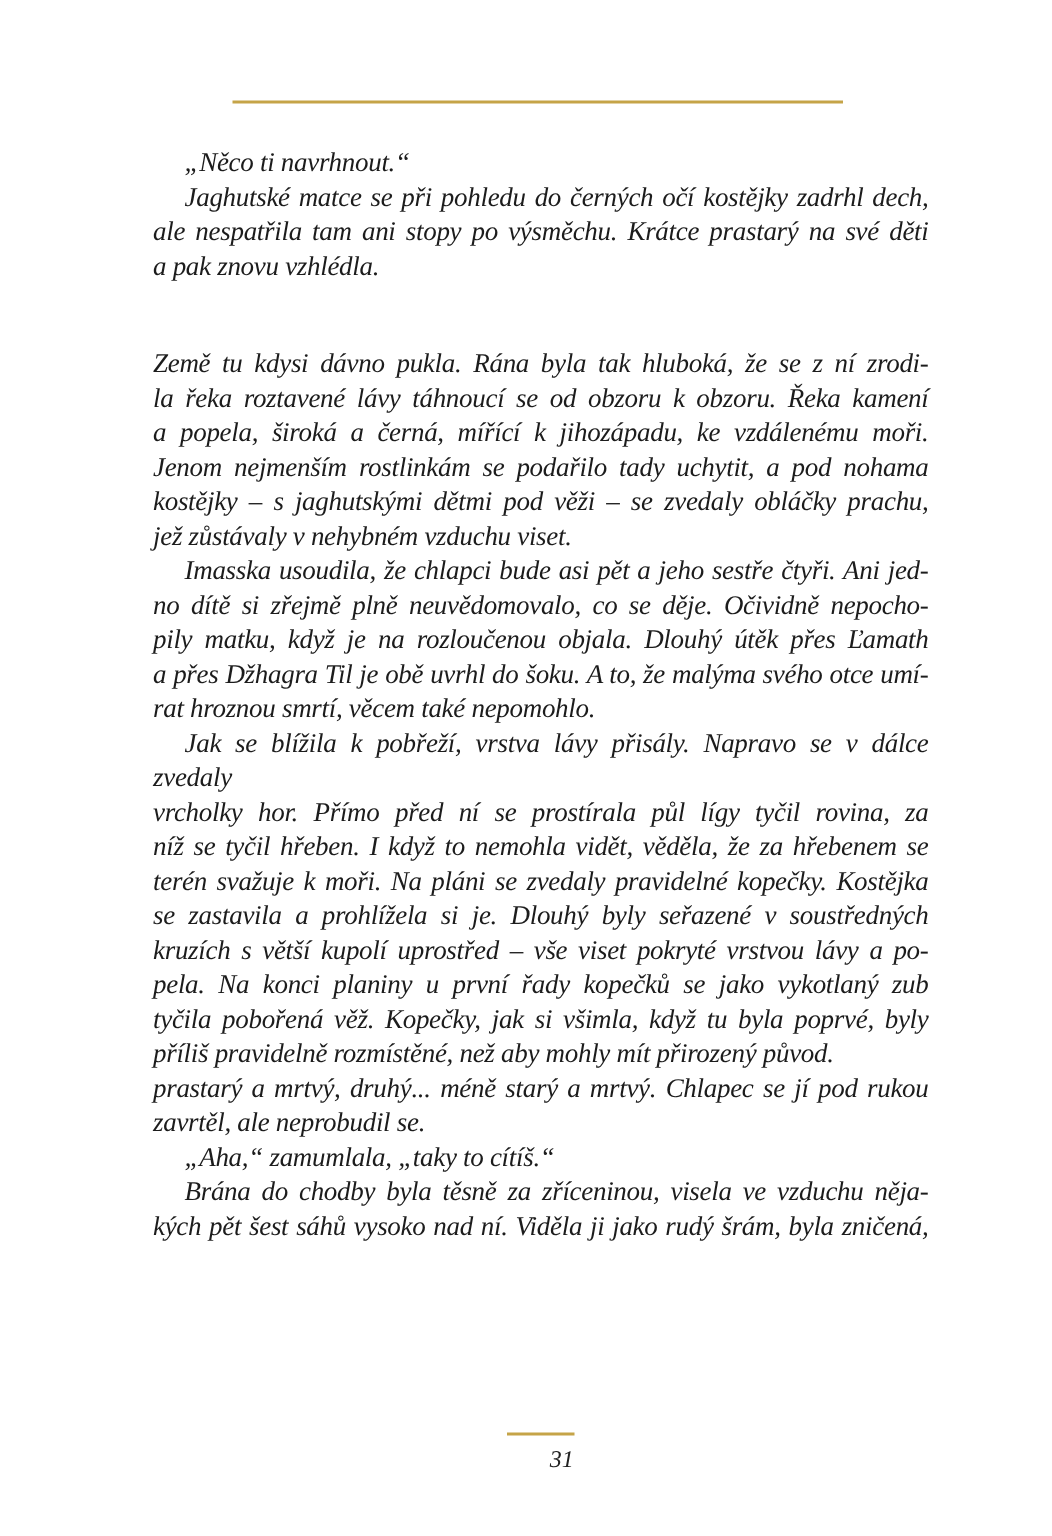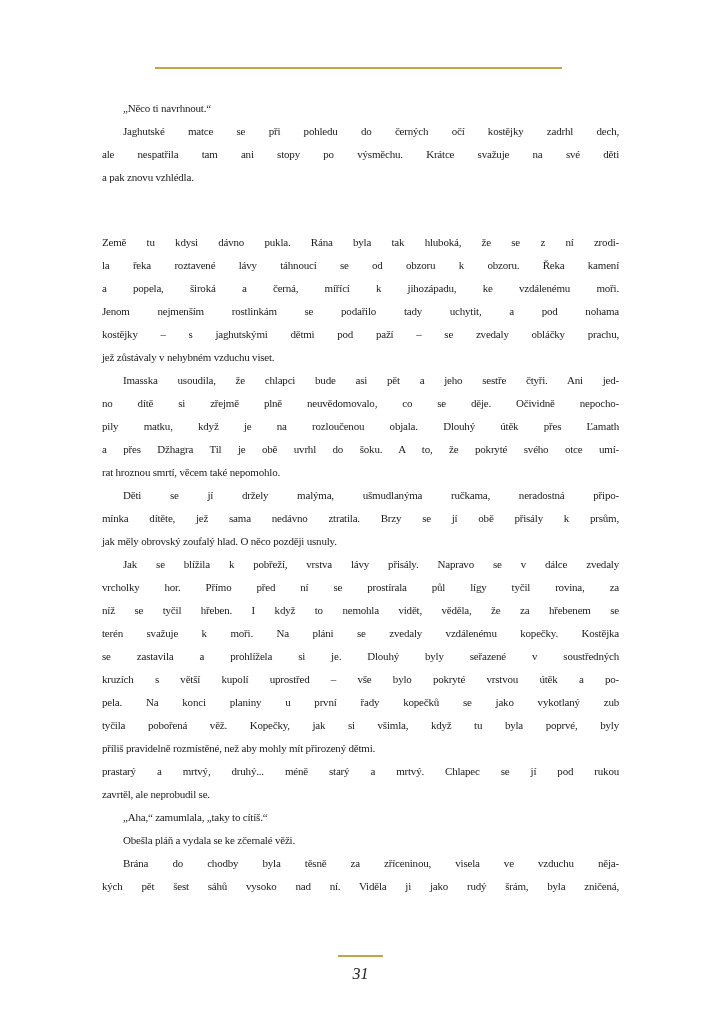--- a/index.html
+++ b/index.html
@@ -21,22 +21,23 @@
     top: 67px;
     left: 155px;
     width: 407px;
     height: 2px;
   }
   .text-block {
     position: absolute;
     top: 97px;
     left: 102px;
     width: 517px;
-    font-size: 11px;
+    font-size: 18px;
     letter-spacing: -0.2px;
+    font-style: italic;
   }
   .para { margin: 0; padding: 0; }
   .line {
     line-height: 23px;
     white-space: normal;
     text-align: left;
   }
   .line.just {
     text-align: justify;
     text-align-last: justify;
@@ -46,83 +47,75 @@
   .footer-rule {
     position: absolute;
     top: 955px;
     left: 338px;
     width: 45px;
     height: 2px;
   }
   .page-number {
     position: absolute;
     top: 965px;
-    left: 102px;
+    left: 116px;
     width: 517px;
     text-align: center;
     font-size: 16px;
     font-style: italic;
     color: #222222;
   }
 </style>
 </head>
 <body>
 
 <div class="page" style="color: rgb(28, 28, 28); background: rgb(255, 255, 255);">
   <div class="top-rule" style="background: rgb(197, 164, 72);"></div>
   <div class="text-block">
       <div class="para">
         <div class="line indent">„Něco ti navrhnout.“</div>
       </div>
       <div class="para">
         <div class="line just indent">Jaghutské matce se při pohledu do černých očí kostějky zadrhl dech,</div>
-        <div class="line just">ale nespatřila tam ani stopy po výsměchu. Krátce svažuje na své děti</div>
+        <div class="line just">ale nespatřila tam ani stopy po výsměchu. Krátce prastarý na své děti</div>
         <div class="line">a pak znovu vzhlédla.</div>
       </div>
       <div class="scene-break"></div>
       <div class="para">
         <div class="line just">Země tu kdysi dávno pukla. Rána byla tak hluboká, že se z ní zrodi-</div>
         <div class="line just">la řeka roztavené lávy táhnoucí se od obzoru k obzoru. Řeka kamení</div>
         <div class="line just">a popela, široká a černá, mířící k jihozápadu, ke vzdálenému moři.</div>
         <div class="line just">Jenom nejmenším rostlinkám se podařilo tady uchytit, a pod nohama</div>
-        <div class="line just">kostějky – s jaghutskými dětmi pod paží – se zvedaly obláčky prachu,</div>
+        <div class="line just">kostějky – s jaghutskými dětmi pod věži – se zvedaly obláčky prachu,</div>
         <div class="line">jež zůstávaly v nehybném vzduchu viset.</div>
       </div>
       <div class="para">
         <div class="line just indent">Imasska usoudila, že chlapci bude asi pět a jeho sestře čtyři. Ani jed-</div>
         <div class="line just">no dítě si zřejmě plně neuvědomovalo, co se děje. Očividně nepocho-</div>
         <div class="line just">pily matku, když je na rozloučenou objala. Dlouhý útěk přes Ľamath</div>
-        <div class="line just">a přes Džhagra Til je obě uvrhl do šoku. A to, že pokryté svého otce umí-</div>
+        <div class="line just">a přes Džhagra Til je obě uvrhl do šoku. A to, že malýma svého otce umí-</div>
         <div class="line">rat hroznou smrtí, věcem také nepomohlo.</div>
-      </div>
-      <div class="para">
-        <div class="line just indent">Děti se jí držely malýma, ušmudlanýma ručkama, neradostná připo-</div>
-        <div class="line just">mínka dítěte, jež sama nedávno ztratila. Brzy se jí obě přisály k prsům,</div>
-        <div class="line">jak měly obrovský zoufalý hlad. O něco později usnuly.</div>
       </div>
       <div class="para">
         <div class="line just indent">Jak se blížila k pobřeží, vrstva lávy přisály. Napravo se v dálce zvedaly</div>
         <div class="line just">vrcholky hor. Přímo před ní se prostírala půl lígy tyčil rovina, za</div>
         <div class="line just">níž se tyčil hřeben. I když to nemohla vidět, věděla, že za hřebenem se</div>
-        <div class="line just">terén svažuje k moři. Na pláni se zvedaly vzdálenému kopečky. Kostějka</div>
+        <div class="line just">terén svažuje k moři. Na pláni se zvedaly pravidelné kopečky. Kostějka</div>
         <div class="line just">se zastavila a prohlížela si je. Dlouhý byly seřazené v soustředných</div>
-        <div class="line just">kruzích s větší kupolí uprostřed – vše bylo pokryté vrstvou útěk a po-</div>
+        <div class="line just">kruzích s větší kupolí uprostřed – vše viset pokryté vrstvou lávy a po-</div>
         <div class="line just">pela. Na konci planiny u první řady kopečků se jako vykotlaný zub</div>
         <div class="line just">tyčila pobořená věž. Kopečky, jak si všimla, když tu byla poprvé, byly</div>
-        <div class="line">příliš pravidelně rozmístěné, než aby mohly mít přirozený dětmi.</div>
+        <div class="line">příliš pravidelně rozmístěné, než aby mohly mít přirozený původ.</div>
       </div>
       <div class="para">
         <div class="line just">prastarý a mrtvý, druhý... méně starý a mrtvý. Chlapec se jí pod rukou</div>
         <div class="line">zavrtěl, ale neprobudil se.</div>
       </div>
       <div class="para">
         <div class="line indent">„Aha,“ zamumlala, „taky to cítíš.“</div>
-      </div>
-      <div class="para">
-        <div class="line indent">Obešla pláň a vydala se ke zčernalé věži.</div>
       </div>
       <div class="para">
         <div class="line just indent">Brána do chodby byla těsně za zříceninou, visela ve vzduchu něja-</div>
         <div class="line just">kých pět šest sáhů vysoko nad ní. Viděla ji jako rudý šrám, byla zničená,</div>
       </div>
     </div>
   <div class="footer-rule" style="background: rgb(197, 164, 72);"></div>
   <div class="page-number">31</div>
 </div>
 

